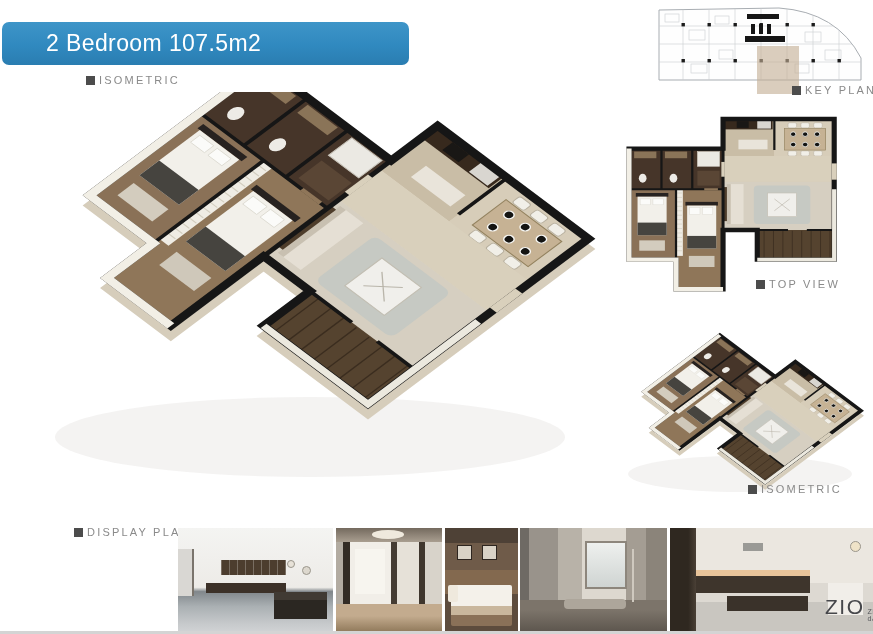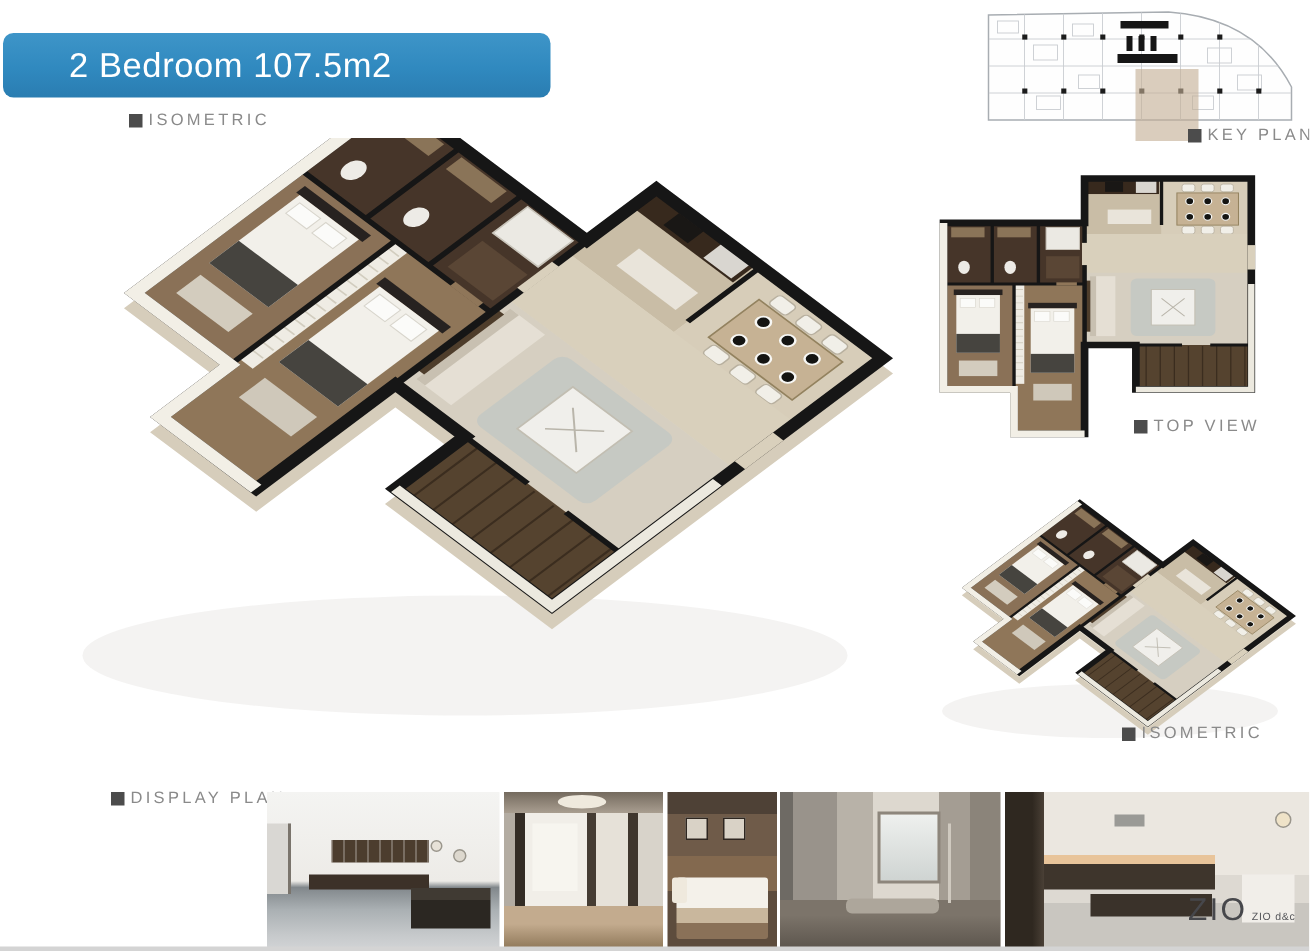--- a/index.html
+++ b/index.html
@@ -1,42 +1,42 @@
 <!DOCTYPE html>
 <html><head>
 <meta charset="utf-8">
 <style>
   html,body{margin:0;padding:0;background:#fff;}
   .page{position:relative;width:873px;height:634px;background:#ffffff;overflow:hidden;
         font-family:"Liberation Sans",sans-serif;}
   .abs{position:absolute;}
 
   
-  .banner{left:2px;top:22px;width:365px;height:43px;border-radius:7px;
+  .banner{left:2px;top:22px;width:407px;height:43px;border-radius:7px;
           background:linear-gradient(180deg,#3e95c8 0%,#3089bf 55%,#2a7db1 100%);
           display:flex;align-items:center;padding-left:44px;box-sizing:border-box;
           color:#fff;font-size:23px;letter-spacing:.4px;}
 
   
   .seclabel{display:flex;align-items:center;gap:4px;color:#8a8a8a;
             font-size:11px;letter-spacing:2.2px;font-weight:500;white-space:nowrap;justify-content:space-between;}
   .seclabel .sq{width:9px;height:9px;background:#4c4c4c;flex:0 0 auto;}
 
   
   .photo{top:528px;height:106px;overflow:hidden;background:#ddd;}
   .photo>div{position:absolute;}
 
   .p1{background:linear-gradient(180deg,#f4f4f2 0%,#edebe7 56%,#81878b 60%,#aab0b3 74%,#c6c9cb 90%,#d3d5d7 100%);}
   .p2{background:linear-gradient(90deg,#b3aca2 0 7%,#332c25 7% 13%,#f1eee8 13% 52%,#453c33 52% 58%,#e6e1d8 58% 78%,#3f362d 78% 84%,#d8d3ca 84% 100%);}
   .p3{background:linear-gradient(180deg,#4e4136 0 14%,#6f5b49 14% 40%,#83694f 40% 62%,#5d4c3d 62% 100%);}
   .p4{background:linear-gradient(90deg,#6e6a64 0 6%,#99938b 6% 26%,#b8b2a8 26% 42%,#ddd8cf 42% 72%,#a49d93 72% 86%,#8b847a 86% 100%);}
   .p5{background:linear-gradient(180deg,#ebe7e0 0 52%,#ddd9d2 52% 70%,#c9c6c0 70% 100%);}
 
   .zio{left:792px;top:595px;display:flex;align-items:baseline;gap:3px;color:#46474b;}
-  .zio .brand{font-size:21px;letter-spacing:1.5px;font-weight:500;}
+  .zio .brand{font-size:21px;letter-spacing:1.5px;font-weight:500;margin-left:33px;}
   .zio .sub{font-size:7px;letter-spacing:.5px;color:#55565a;}
 
   .bottom-strip{left:0;top:631px;width:873px;height:3px;background:#d4d4d4;}
 </style>
 </head>
 <body>
 
 <div class="page">
 
   <svg width="0" height="0" style="position:absolute" aria-hidden="true">

